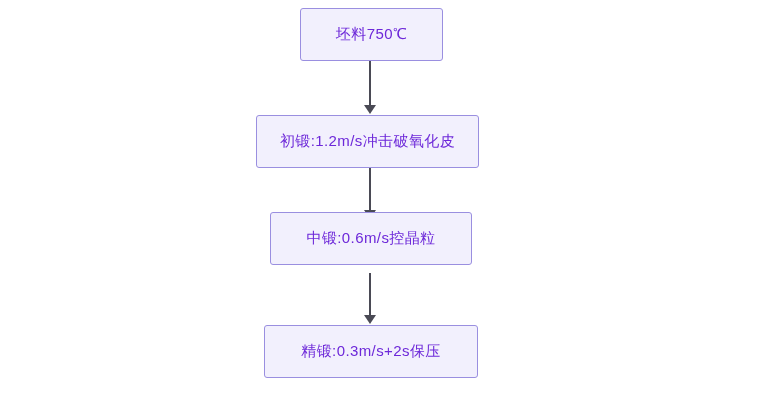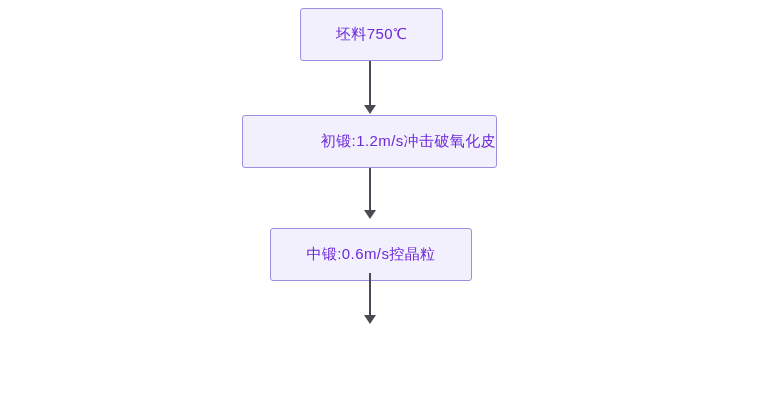--- a/index.html
+++ b/index.html
@@ -32,29 +32,28 @@
     letter-spacing: 0.4px;
     white-space: nowrap;
   }
   .node-1 {
     left: 300px;
     top: 8px;
     width: 143px;
     height: 53px;
   }
   .node-2 {
-    left: 242px;
+    left: 256px;
     top: 115px;
-    width: 255px;
+    width: 223px;
     height: 53px;
-    justify-content: flex-end;
   }
   .node-3 {
     left: 270px;
-    top: 228px;
+    top: 212px;
     width: 202px;
     height: 53px;
   }
   .node-4 {
     left: 264px;
     top: 325px;
     width: 214px;
     height: 53px;
   }
   .connector {
@@ -98,14 +97,17 @@
   <div class="connector connector-2"></div>
   <div class="arrowhead arrowhead-2"></div>
 
   <div class="node node-3">
     <span>中锻:0.6m/s控晶粒</span>
   </div>
 
   <div class="connector connector-3"></div>
   <div class="arrowhead arrowhead-3"></div>
 
+  <div class="node node-4">
+    <span>精锻:0.3m/s+2s保压</span>
+  </div>
 
 </div>
 
 </body></html>

